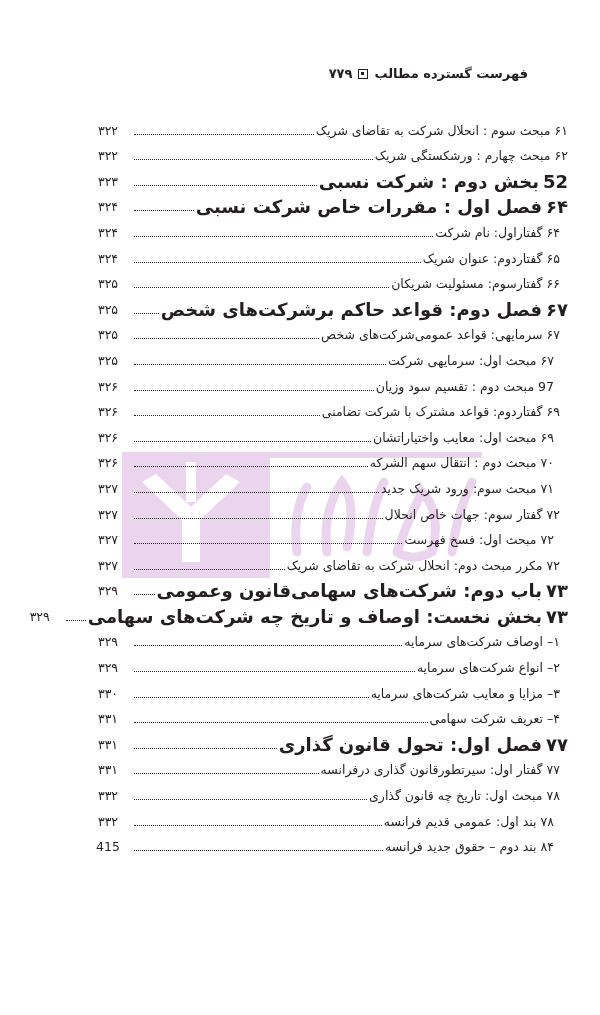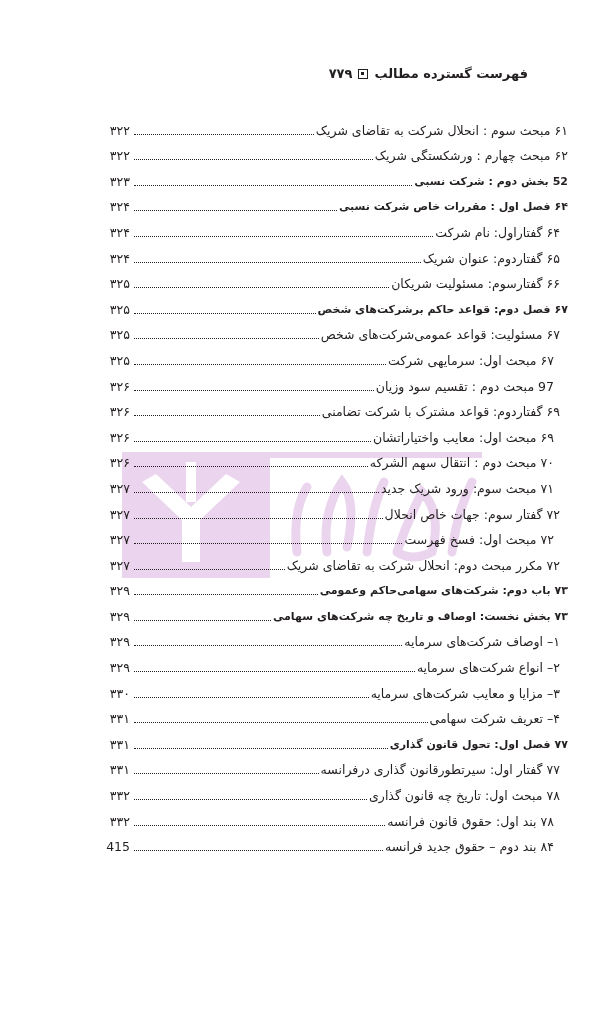--- a/index.html
+++ b/index.html
@@ -70,34 +70,34 @@
     .toc-row .num {
       flex: 0 0 auto;
       padding-left: 4px;
     }
     .toc-row .title {
       flex: 0 0 auto;
     }
     .toc-row.bold .num,
     .toc-row.bold .title {
       font-weight: bold;
-      font-size: 11px;
+      font-size: 18px;
     }
     .toc-row.indent1 { padding-right: 8px; }
     .toc-row.indent2 { padding-right: 14px; }
     .toc-row .leader {
       flex: 1 1 auto;
       border-bottom: 1.5px dotted #231f20;
       margin: 0 2px 5px 4px;
       min-width: 20px;
     }
     .toc-row .page {
       flex: 0 0 auto;
       width: 44px;
-      text-align: right;
+      text-align: center;
       direction: ltr;
       font-size: 12.5px;
     }
   </style>
 </head>
 <body>
 
 <div class="page-header">
   <span>فهرست گسترده مطالب</span>
   <span class="hdr-icon"></span>
@@ -156,21 +156,21 @@
     <span class="page">۳۲۵</span>
   </div>
     <div class="toc-row bold">
     <span class="num">۶۷</span>
     <span class="title">فصل دوم: قواعد حاکم برشرکت‌های شخص</span>
     <span class="leader"></span>
     <span class="page">۳۲۵</span>
   </div>
     <div class="toc-row indent1">
     <span class="num">۶۷</span>
-    <span class="title">مسئولیت: قواعد عمومی‌شرکت‌های شخص</span>
+    <span class="title">سرمایهی: قواعد عمومی‌شرکت‌های شخص</span>
     <span class="leader"></span>
     <span class="page">۳۲۵</span>
   </div>
     <div class="toc-row indent2">
     <span class="num">۶۷</span>
     <span class="title">مبحث اول: سرمایهی شرکت</span>
     <span class="leader"></span>
     <span class="page">۳۲۵</span>
   </div>
     <div class="toc-row indent2">
@@ -216,21 +216,21 @@
     <span class="page">۳۲۷</span>
   </div>
     <div class="toc-row indent1">
     <span class="num">۷۲</span>
     <span class="title">مکرر مبحث دوم: انحلال شرکت به تقاضای شریک</span>
     <span class="leader"></span>
     <span class="page">۳۲۷</span>
   </div>
     <div class="toc-row bold">
     <span class="num">۷۳</span>
-    <span class="title">باب دوم: شرکت‌های سهامی‌حاکم وعمومی</span>
+    <span class="title">باب دوم: شرکت‌های سهامی‌قانون وعمومی</span>
     <span class="leader"></span>
     <span class="page">۳۲۹</span>
   </div>
     <div class="toc-row bold">
     <span class="num">۷۳</span>
     <span class="title">بخش نخست: اوصاف و تاریخ چه شرکت‌های سهامی</span>
     <span class="leader"></span>
     <span class="page">۳۲۹</span>
   </div>
     <div class="toc-row indent1">
@@ -270,21 +270,21 @@
     <span class="page">۳۳۱</span>
   </div>
     <div class="toc-row indent1">
     <span class="num">۷۸</span>
     <span class="title">مبحث اول: تاریخ چه قانون گذاری</span>
     <span class="leader"></span>
     <span class="page">۳۳۲</span>
   </div>
     <div class="toc-row indent2">
     <span class="num">۷۸</span>
-    <span class="title">بند اول: حقوق قانون فرانسه</span>
+    <span class="title">بند اول: عمومی قدیم فرانسه</span>
     <span class="leader"></span>
     <span class="page">۳۳۲</span>
   </div>
     <div class="toc-row indent2">
     <span class="num">۸۴</span>
     <span class="title">بند دوم – حقوق جدید فرانسه</span>
     <span class="leader"></span>
     <span class="page">415</span>
   </div>
   </div>

